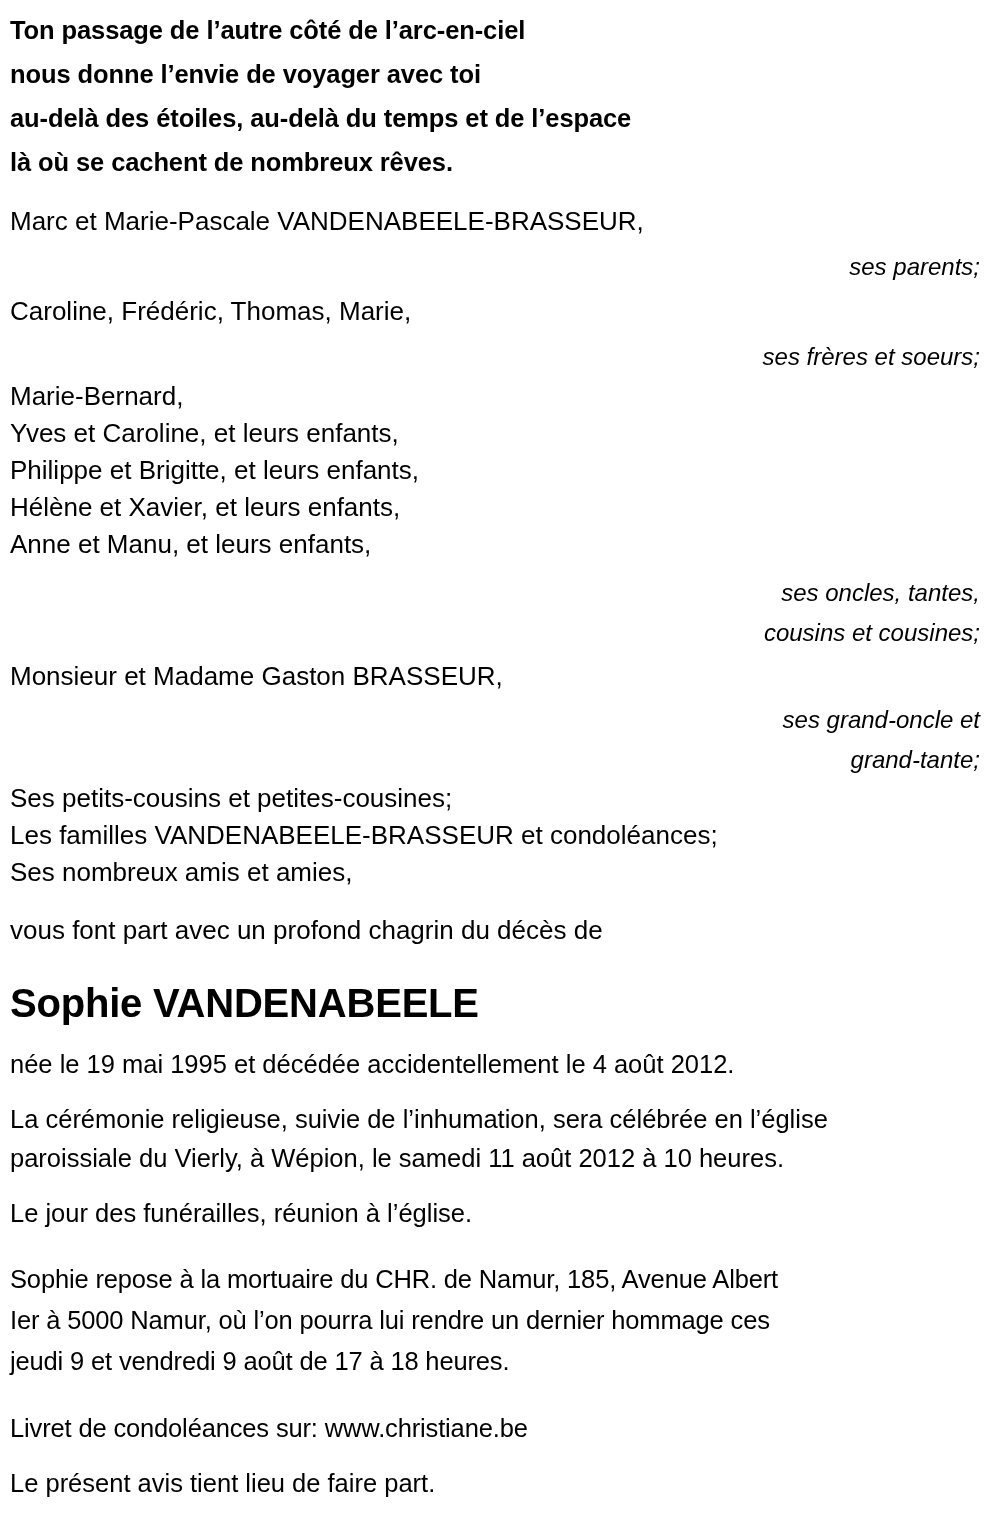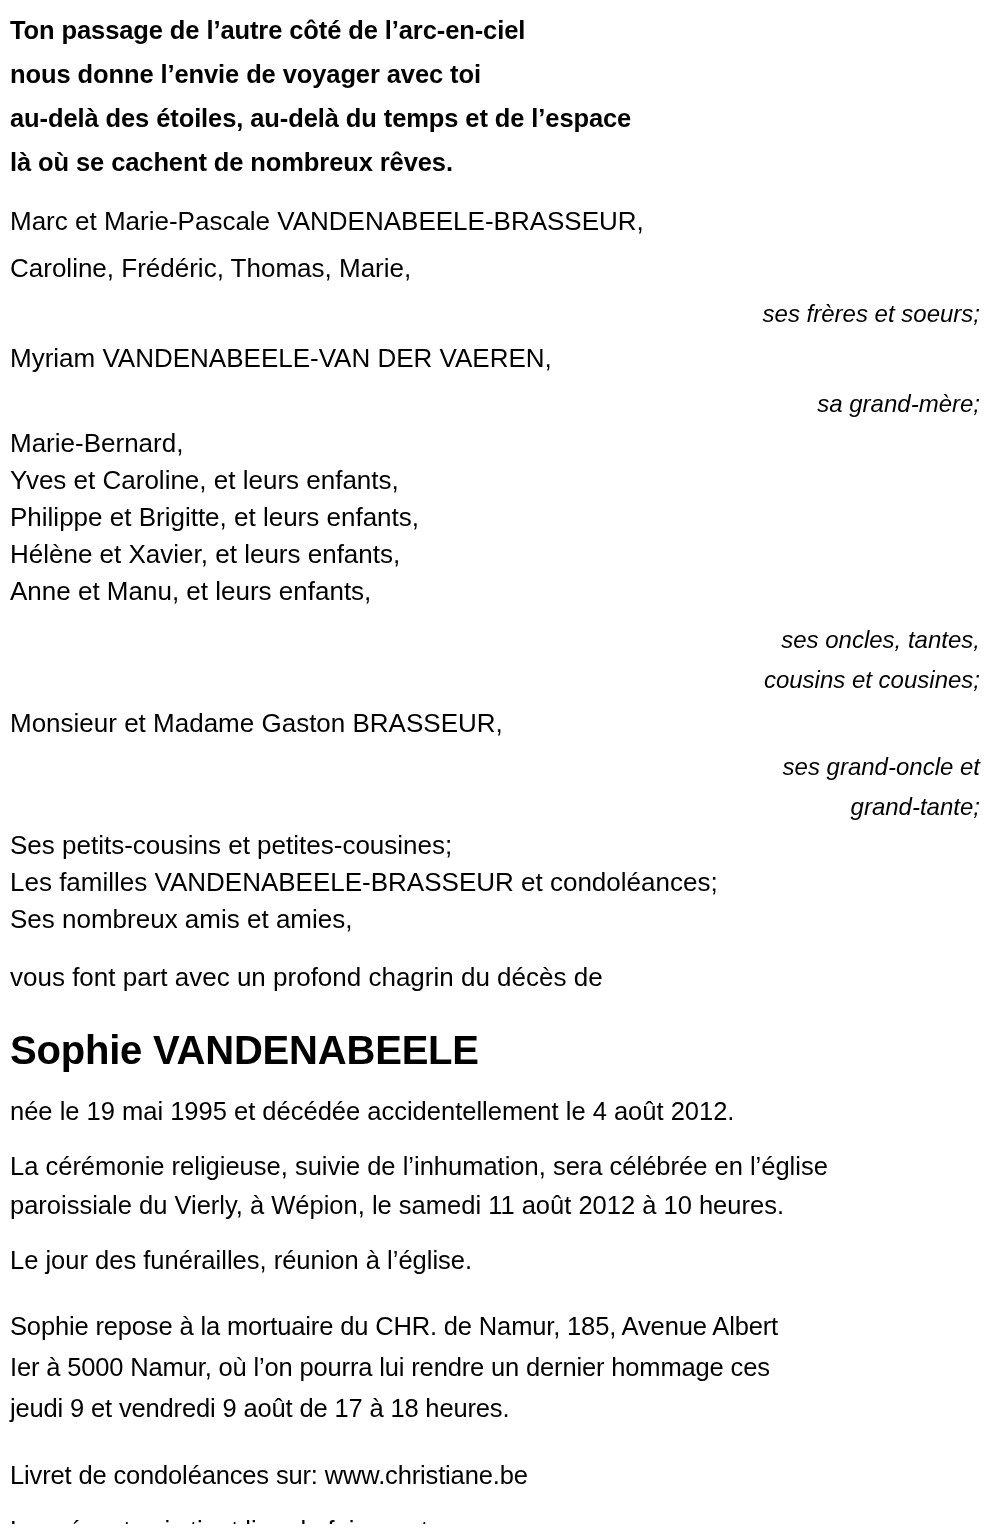--- a/index.html
+++ b/index.html
@@ -127,31 +127,28 @@
       <div class="poem-line">Ton passage de l’autre côté de l’arc-en-ciel</div>
       <div class="poem-line">nous donne l’envie de voyager avec toi</div>
       <div class="poem-line">au-delà des étoiles, au-delà du temps et de l’espace</div>
       <div class="poem-line">là où se cachent de nombreux rêves.</div>
     </div>
 
     <div class="family">
 
       <div class="entry">
         <div class="name-line">Marc et Marie-Pascale VANDENABEELE-BRASSEUR,</div>
+        <div class="rel-label">ses parents;</div>
       </div>
 
       <div class="entry">
         <div class="name-line">Caroline, Frédéric, Thomas, Marie,</div>
         <div class="rel-label">ses frères et soeurs;</div>
       </div>
 
-      <div class="entry">
-        <div class="name-line">Myriam VANDENABEELE-VAN DER VAEREN,</div>
-        <div class="rel-label">sa grand-mère;</div>
-      </div>
 
       <div class="entry">
         <div class="name-line tight">Marie-Bernard,</div>
         <div class="name-line tight">Yves et Caroline, et leurs enfants,</div>
         <div class="name-line tight">Philippe et Brigitte, et leurs enfants,</div>
         <div class="name-line tight">Hélène et Xavier, et leurs enfants,</div>
         <div class="name-line tight">Anne et Manu, et leurs enfants,</div>
         <div class="gap-sm"></div>
         <div class="rel-label two-line">ses oncles, tantes,</div>
         <div class="rel-label two-line">cousins et cousines;</div>

